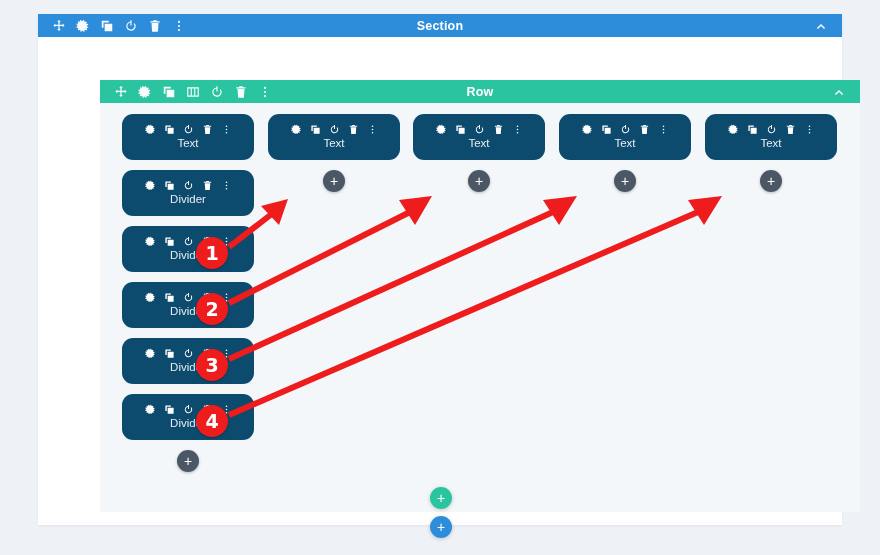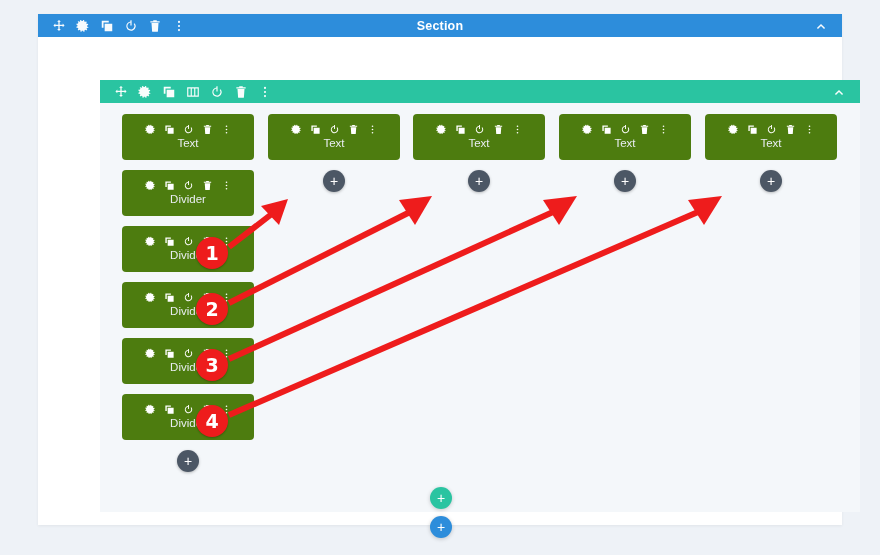--- a/index.html
+++ b/index.html
@@ -38,21 +38,21 @@
   #row-wrap{
     position:absolute;left:62px;top:66px;width:760px;height:432px;
     background:#f4f7fa;
   }
   #row-body{
     position:absolute;left:0;top:34px;right:0;bottom:0;
   }
   
   .col{position:absolute;top:0;width:132px;}
   .module{
-    background:#4d7c0f;border-radius:4px;
+    background:#0c4a6e;border-radius:11px;
     height:46px;margin-bottom:10px;
     display:flex;flex-direction:column;align-items:center;justify-content:center;
     color:#e6ebf0;position:relative;
   }
   .module .micons{display:flex;gap:8px;align-items:center;margin-bottom:1px;}
   .module .mlabel{font-size:11.5px;line-height:14px;color:#e9edf2;}
   .mico{width:11px;height:11px;display:inline-block;cursor:pointer;}
   .mico svg{display:block;width:11px;height:11px;fill:#ffffff;}
 
   .plus{
@@ -173,20 +173,21 @@
             </svg>
           </span>
         <span class="ico">
             <svg viewBox="0 0 24 24">
               <circle cx="12" cy="5" r="1.8"></circle>
               <circle cx="12" cy="12" r="1.8"></circle>
               <circle cx="12" cy="19" r="1.8"></circle>
             </svg>
           </span>
       </div>
+      <div class="bar-title">Row</div>
       <div class="collapse">
         <span class="ico">
             <svg viewBox="0 0 24 24">
               <path d="M12 8.5l7 7-1.8 1.8L12 12.1l-5.2 5.2L5 15.5z"></path>
             </svg>
           </span>
       </div>
     </div>
 
     <div id="row-body">

